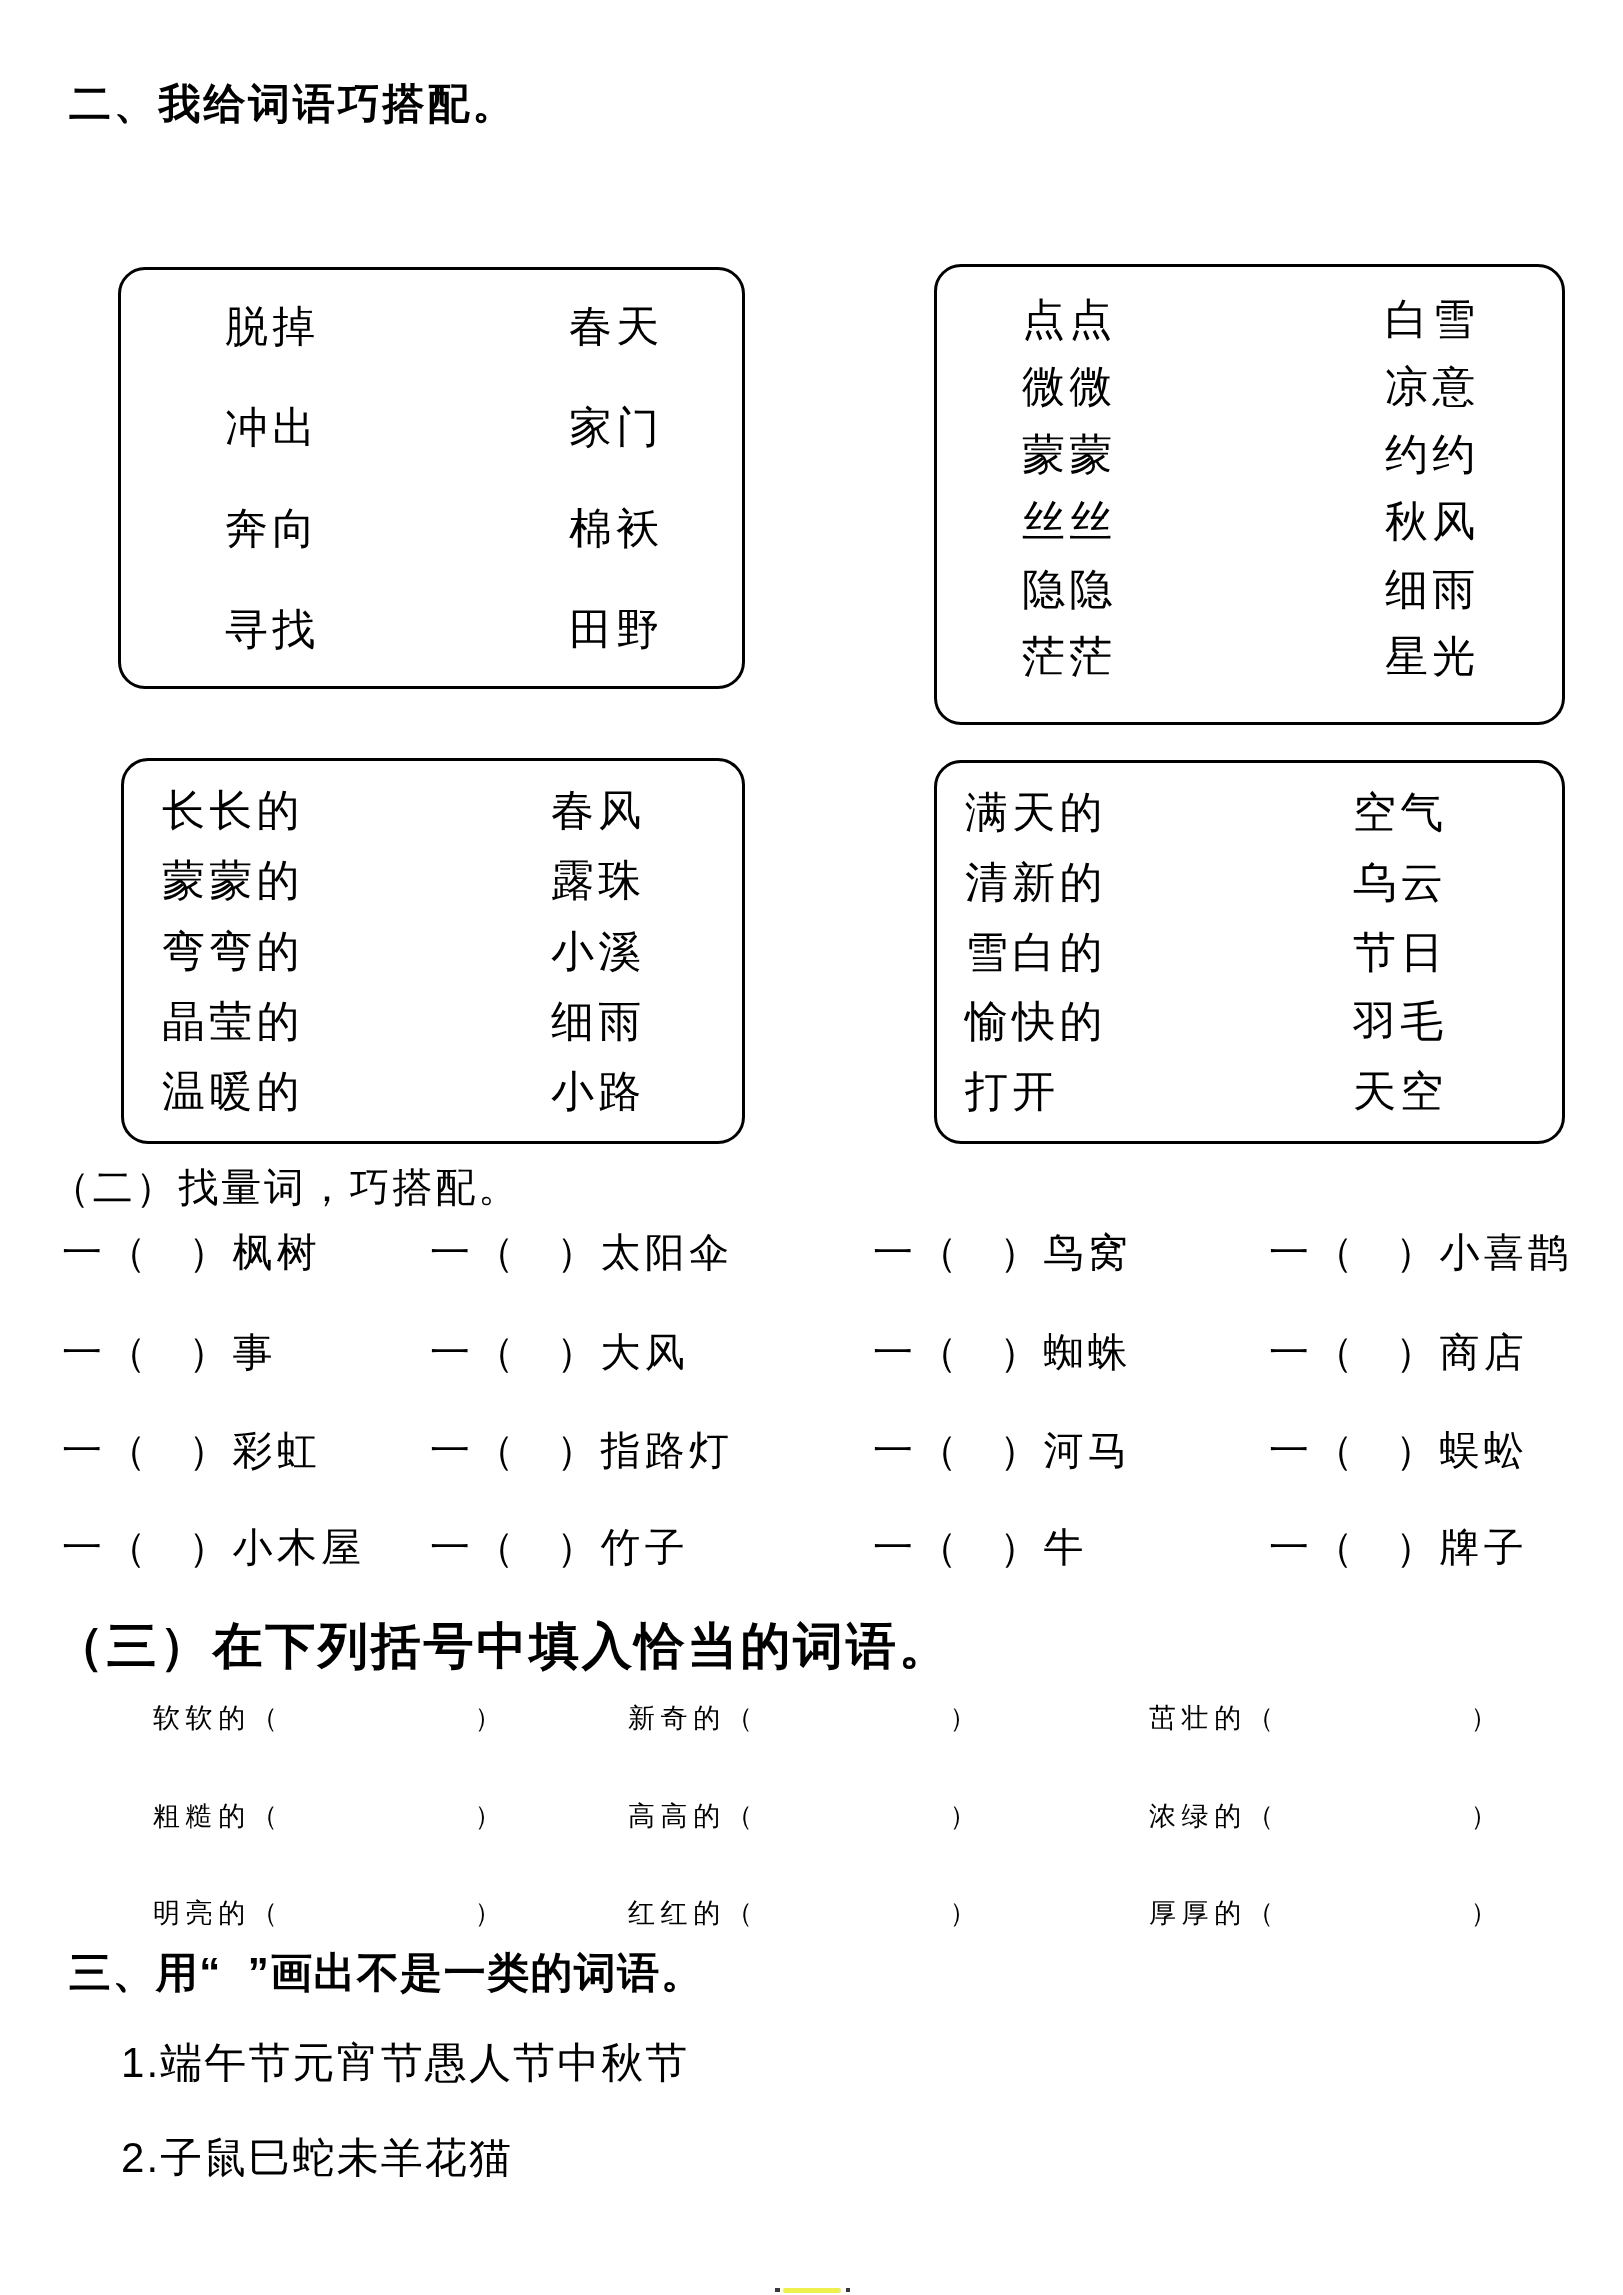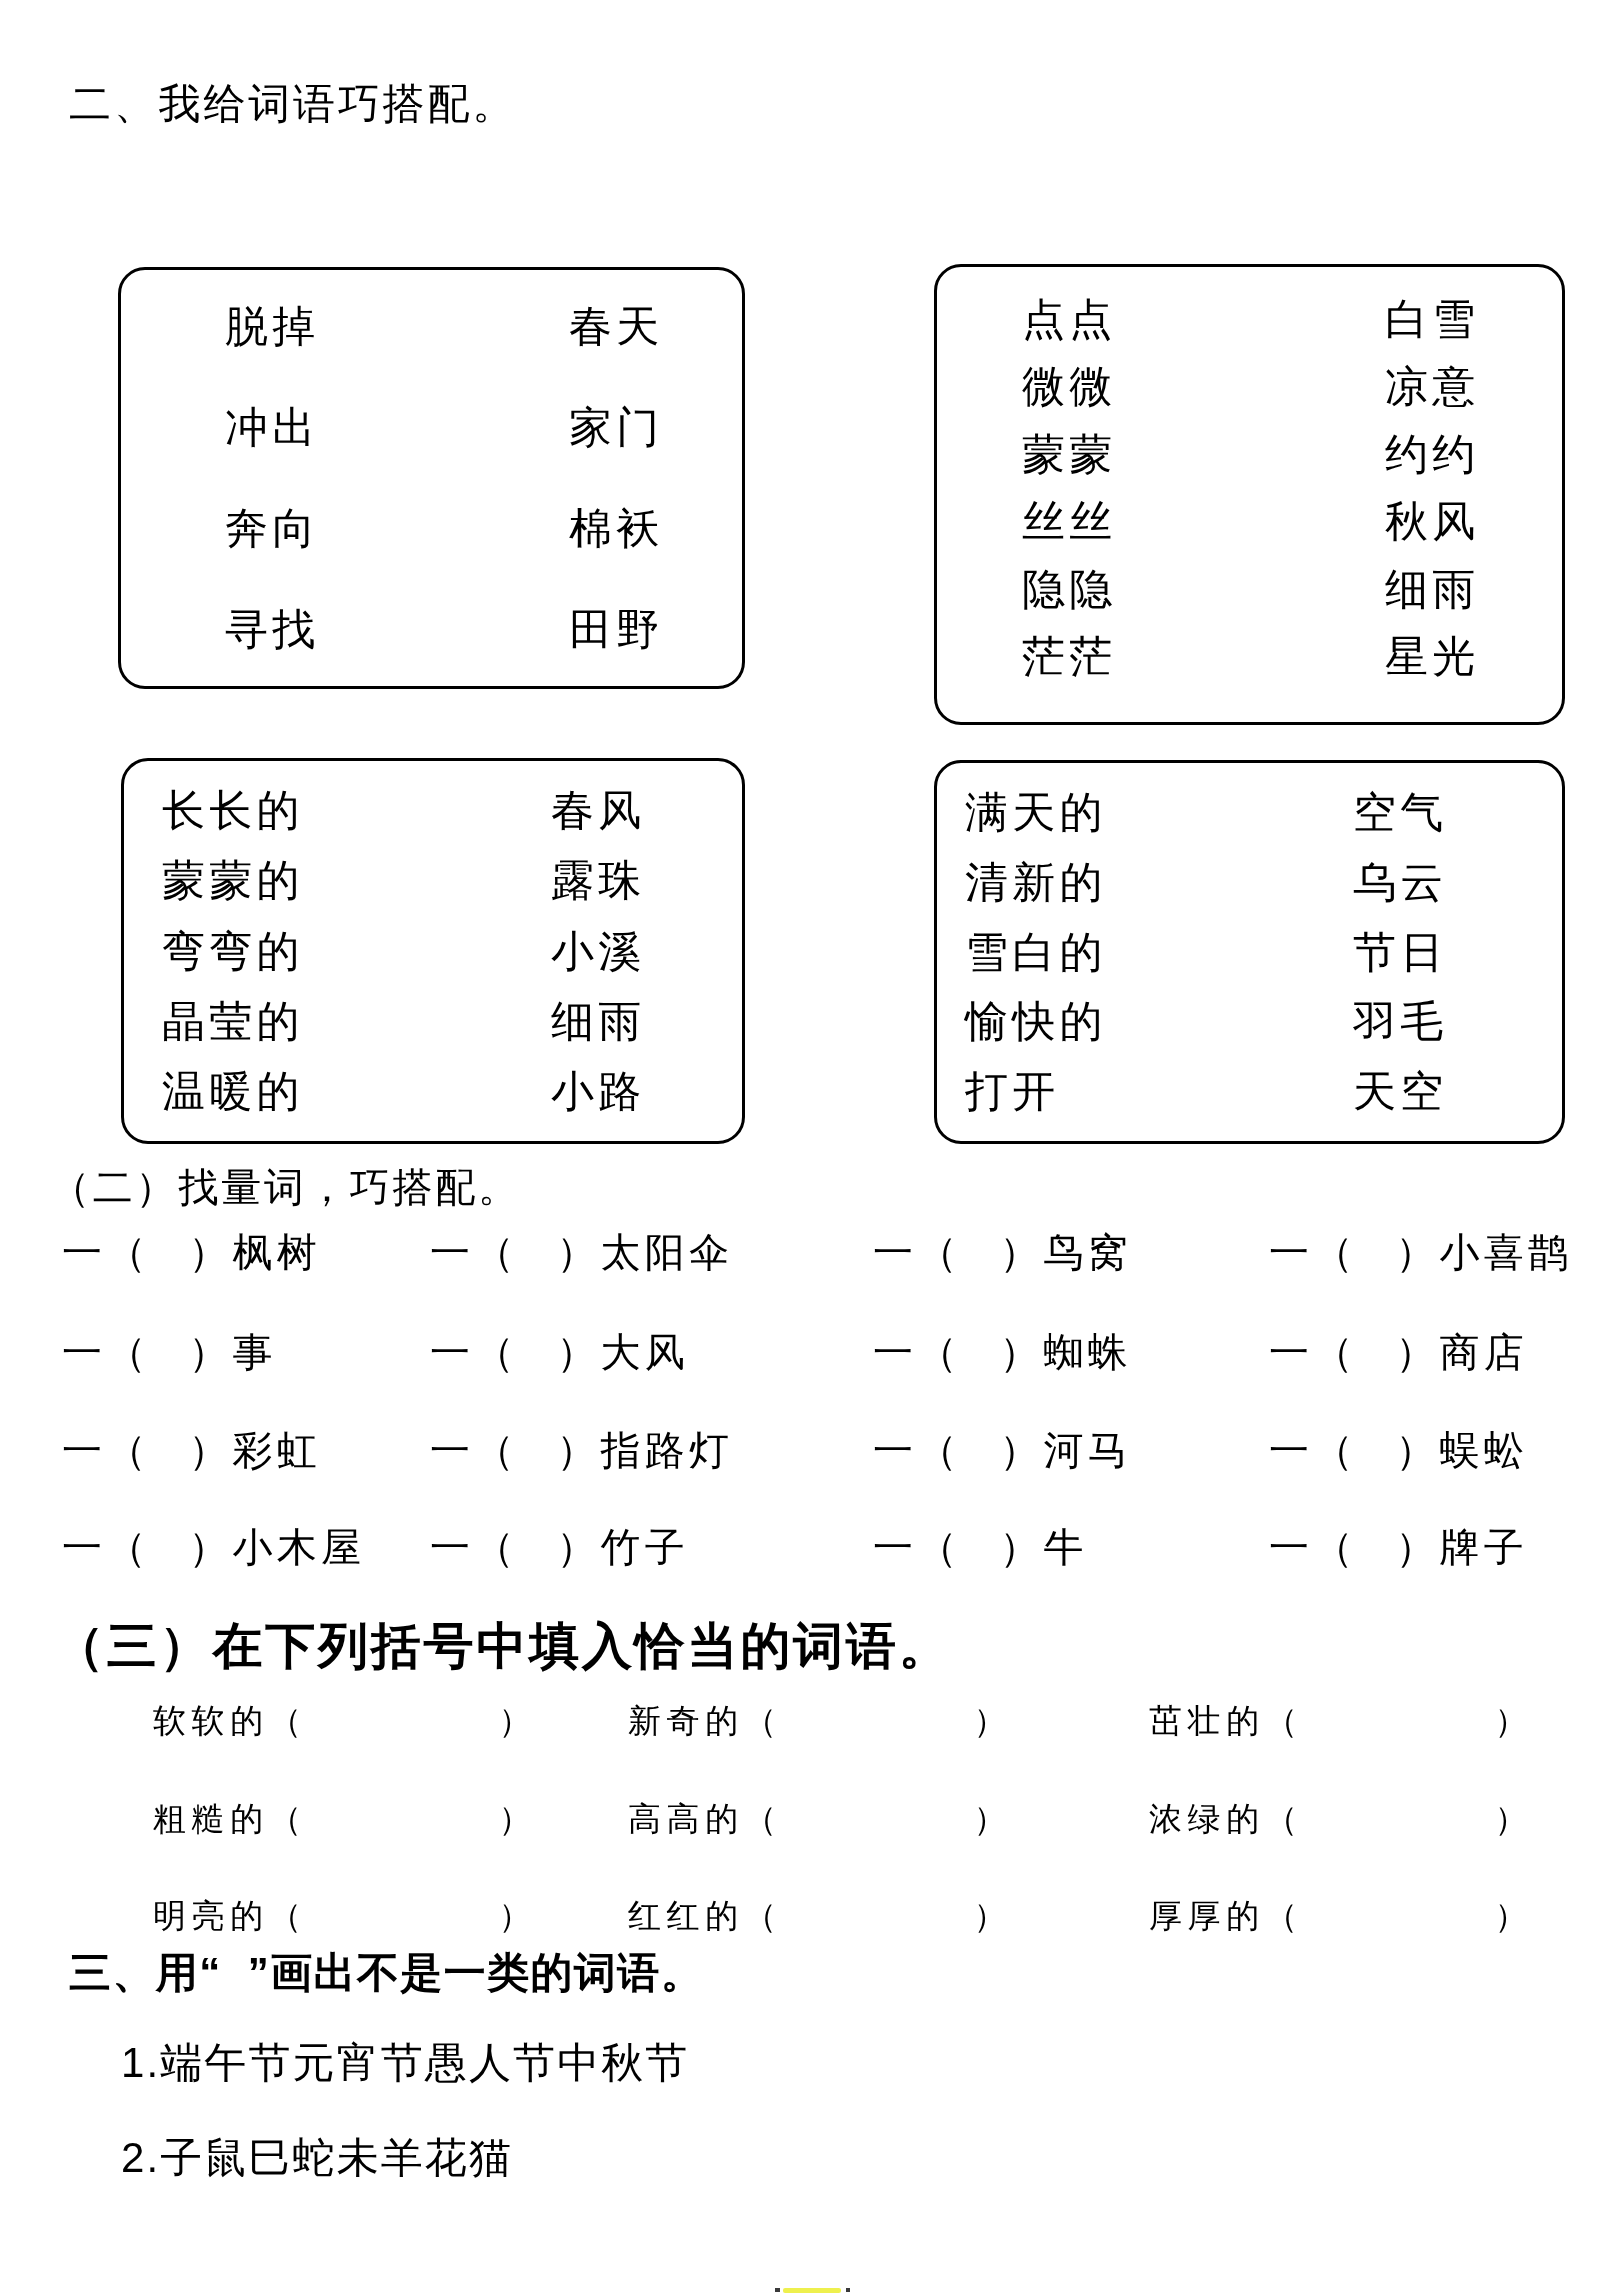--- a/index.html
+++ b/index.html
@@ -3,21 +3,21 @@
 <meta charset="utf-8">
 <title>词语巧搭配 worksheet</title>
 <style>
   html,body{margin:0;padding:0;background:#fff}
   .page{position:relative;width:1624px;height:2295px;background:#ffffff;color:#000;overflow:hidden}
   .abs{position:absolute}
   .t{white-space:pre;color:#000;line-height:1}
   .kai{font-family:"Liberation Serif","DejaVu Serif",serif}
   .hei{font-family:"Liberation Sans","DejaVu Sans",sans-serif}
 
-  .main-title{left:69px;top:83px;font-size:42px;font-weight:normal;letter-spacing:2.8px}
+  .main-title{left:69px;top:83px;font-size:42px;font-weight:bold;letter-spacing:2.8px}
   .part-title{font-size:40px;letter-spacing:2.8px}
   .p1-title{left:233px;top:169px}
   .p2-title{left:50px;top:1168px;font-weight:400}
   .p3-title{left:54px;top:1621px;font-size:50px;font-weight:600}
   .s3-title{left:69px;top:1952px;font-size:42px;font-weight:bold;letter-spacing:1.4px}
   .s3-item{font-size:42px;letter-spacing:2.1px;font-weight:400}
 
   .mbox{position:absolute;border:3.5px solid #000;border-radius:27px;background:#fff}
   .mbox-1{left:118px;top:267px;width:621px;height:416px}
   .mbox-2{left:934px;top:264px;width:625px;height:455px}
@@ -30,21 +30,21 @@
   .b2l{left:85px}.b2r{left:448px}
   .b3l{left:38px}.b3r{left:427px}
   .b4l{left:28px}.b4r{left:416px}
   .mword{font-size:43px;letter-spacing:4.2px;line-height:1}
 
   .qitem{position:absolute;font-size:40px;letter-spacing:4.2px;display:flex;align-items:baseline}
   .qgap{display:inline-block;width:38px;height:7px}
   .qr1{top:1233px}.qr2{top:1333px}.qr3{top:1431px}.qr4{top:1528px}
   .qc1{left:62px}.qc2{left:430px}.qc3{left:873px}.qc4{left:1269px}
 
-  .fitem{position:absolute;font-size:33px;letter-spacing:5.6px;display:flex;align-items:flex-end}
+  .fitem{position:absolute;font-size:27px;letter-spacing:5.6px;display:flex;align-items:flex-end}
   .fgap{display:inline-block;width:191px;height:7px}
   .fr1{top:1705px}.fr2{top:1803px}.fr3{top:1900px}
   .fc1{left:153px}.fc2{left:628px}.fc3{left:1149px}
 
   .s3i1{left:121px;top:2042px}
   .s3i2{left:121px;top:2137px}
 
   .hl-bar{position:absolute;left:783px;top:2288px;width:58px;height:4.9px;background:#eef04e;border-radius:2.1px}
   .hl-dot{position:absolute;width:4.2px;height:4.2px;background:#3a3a3a;top:0}
   .hl-dot-l{left:-7.6px}

